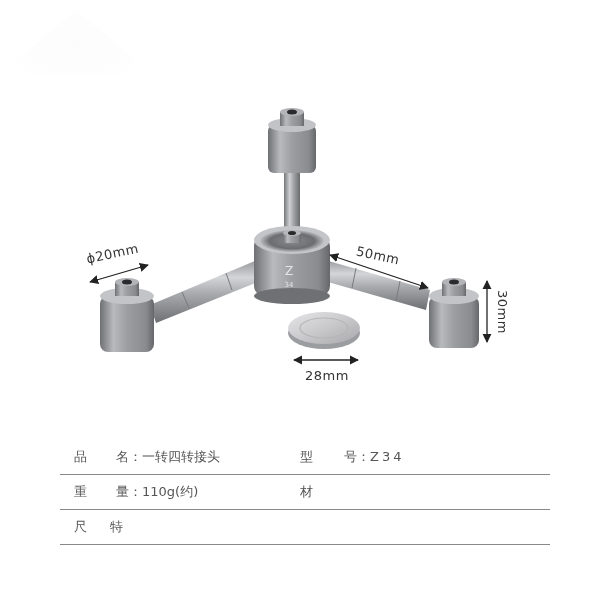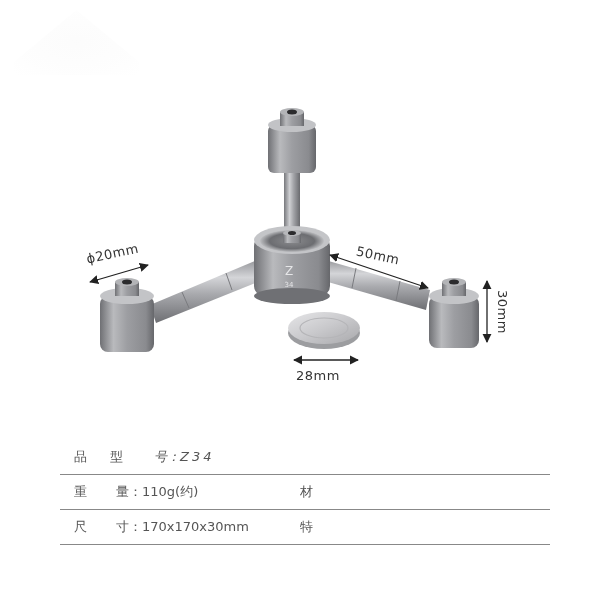--- a/index.html
+++ b/index.html
@@ -21,21 +21,21 @@
     .specs {
       position: absolute; left: 60px; top: 440px; width: 490px;
     }
     .spec-row {
       height: 34px; border-bottom: 1.5px solid #888; display: flex; align-items: center;
       font-size: 13px; color: #555;
     }
     .spec-row .k1 { width: 40px; padding-left: 14px; box-sizing: border-box; }
     .spec-row .v1 { width: 190px; padding-left: 16px; box-sizing: border-box; white-space: nowrap; }
     .spec-row .k2 { width: 40px; padding-left: 10px; box-sizing: border-box; }
-    .spec-row .v2 { flex: 1; padding-left: 14px; box-sizing: border-box; white-space: nowrap; font-style: italic; }
+    .spec-row .v2 { flex: 1; padding-left: 14px; box-sizing: border-box; white-space: nowrap; }
   </style>
 </head>
 <body>
 
 <div class="watermark"></div>
 
 <div class="product">
   <svg width="600" height="420" viewBox="0 0 600 420">
     <defs>
       <linearGradient id="tubeH" x1="0" y1="0" x2="0" y2="1">
@@ -126,32 +126,32 @@
 
     <line x1="90" y1="282" x2="148" y2="265" stroke="#222" stroke-width="1.3" marker-start="url(#arr)" marker-end="url(#arr)"></line>
     <line x1="330" y1="255" x2="428" y2="288" stroke="#222" stroke-width="1.3" marker-start="url(#arr)" marker-end="url(#arr)"></line>
     <line x1="487" y1="281" x2="487" y2="342" stroke="#222" stroke-width="1.3" marker-start="url(#arr)" marker-end="url(#arr)"></line>
     <line x1="294" y1="360" x2="358" y2="360" stroke="#222" stroke-width="1.3" marker-start="url(#arr)" marker-end="url(#arr)"></line>
   </svg>
 
   <div class="dim-label" style="left:86px; top:246px; transform:rotate(-12deg);">ϕ20mm</div>
   <div class="dim-label" style="left:356px; top:248px; transform:rotate(12deg);">50mm</div>
   <div class="dim-label" style="left:478px; top:305px; transform:rotate(90deg); transform-origin:left top; left:510px; top:290px;">30mm</div>
-  <div class="dim-label" style="left:296px; top:368px;">28mm</div>
+  <div class="dim-label" style="left:305px; top:368px;">28mm</div>
 </div>
 
 <div class="specs">
   <div class="spec-row">
     <span class="k1">品</span>
+    <span class="v1"><span>名：</span><span>一转四转接头</span></span>
     <span class="k2">型</span>
     <span class="v2"><span>号：</span><span style="letter-spacing:3px;">Z34</span></span>
   </div>
   <div class="spec-row">
     <span class="k1">重</span>
     <span class="v1"><span>量：</span><span>110g(约)</span></span>
     <span class="k2">材</span>
   </div>
   <div class="spec-row">
     <span class="k1">尺</span>
-    <span class="v1"><span>寸：</span><span>170x170x30mm</span></span>
     <span class="k2">特</span>
   </div>
 </div>
 
 </body></html>

